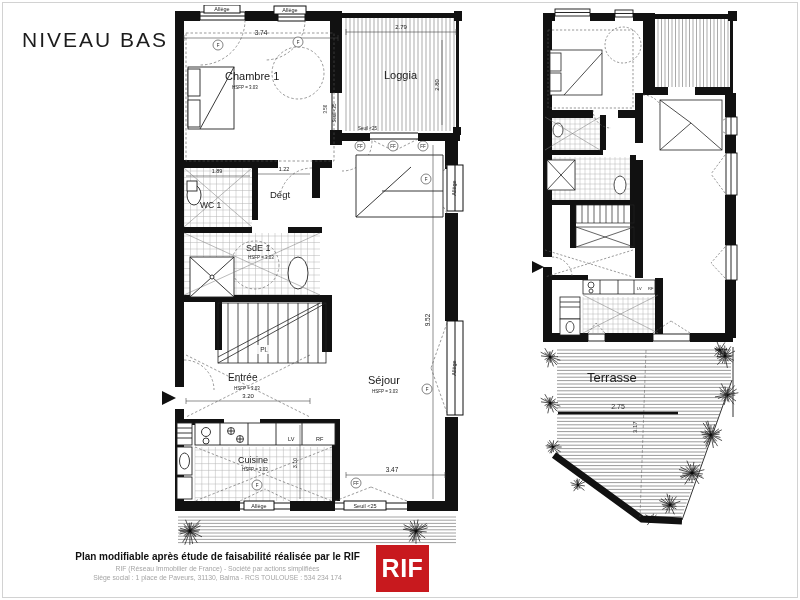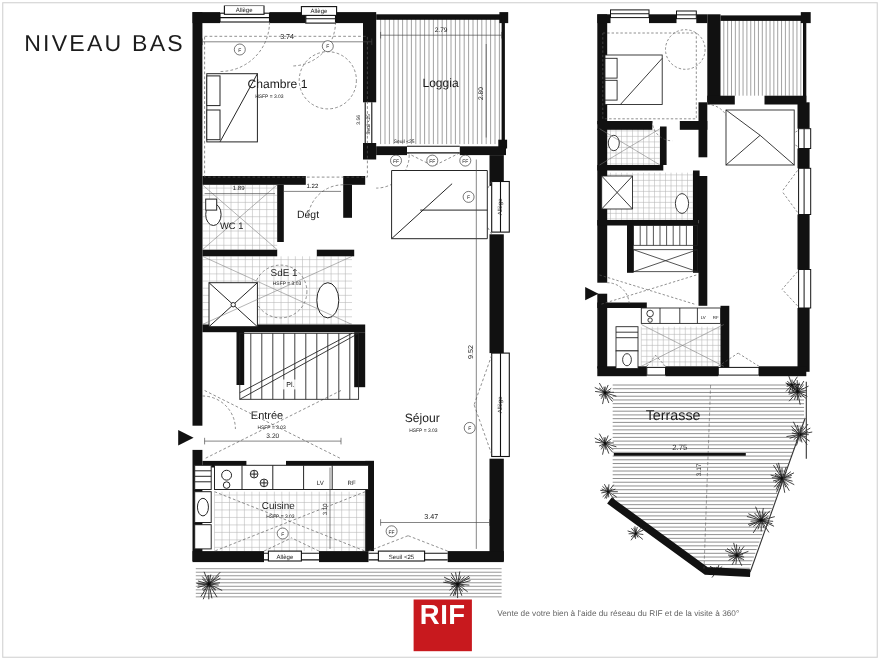--- a/index.html
+++ b/index.html
@@ -10,21 +10,21 @@
          color:#1c1c1c;font-weight:400;}
   .plan{position:absolute;}
   #left-plan{left:160px;top:5px;width:310px;height:545px;}
   #right-plan{left:530px;top:5px;width:220px;height:545px;}
   svg text{font-family:"Liberation Sans",sans-serif;fill:#1a1a1a;}
   .dimtxt{fill:#333;}
   .footer-left{position:absolute;left:60px;top:551px;width:315px;text-align:center;}
   .footer-left .bold{font-size:10px;font-weight:700;color:#111;margin-bottom:2px;}
   .footer-left .small{font-size:6.8px;color:#a5a5a5;line-height:1.35;}
   .rif-logo{position:absolute;left:376px;top:545px;width:53px;height:47px;
-            display:flex;justify-content:center;}
+            display:flex;align-items:center;justify-content:center;}
   .rif-logo span{color:#fff;font-weight:700;font-size:25px;letter-spacing:.5px;}
   .footer-right{position:absolute;left:452px;top:552px;width:300px;
                 font-size:7.5px;color:#666;line-height:1.55;}
 </style>
 </head>
 <body>
 
 <div class="page">
   <div class="page-frame"></div>
   <div class="title">NIVEAU BAS</div>
@@ -936,21 +936,25 @@
     </g>
 
     <g>
       <text x="107" y="285" font-size="4">LV</text>
       <text x="118" y="285" font-size="4">RF</text>
     </g>
 
     <polygon points="2,256 2,268 14,262" fill="#111"></polygon>
   </svg>
 
+  <div class="footer-left">
+    <div class="bold">Plan modifiable après étude de faisabilité réalisée par le RIF</div>
+    <div class="small">RIF (Réseau Immobilier de France) - Société par actions simplifiées</div>
+    <div class="small">Siège social : 1 place de Paveurs, 31130, Balma - RCS TOULOUSE : 534 234 174</div>
+  </div>
 
   <div class="rif-logo" id="rif-logo" style="background: rgb(200, 25, 30);">
     <span>RIF</span>
   </div>
 
   <div class="footer-right">
-    <div>Vente de votre bien à l'aide du réseau du RIF et de la visite à 360°</div>
   </div>
 </div>
 
 </body></html>

